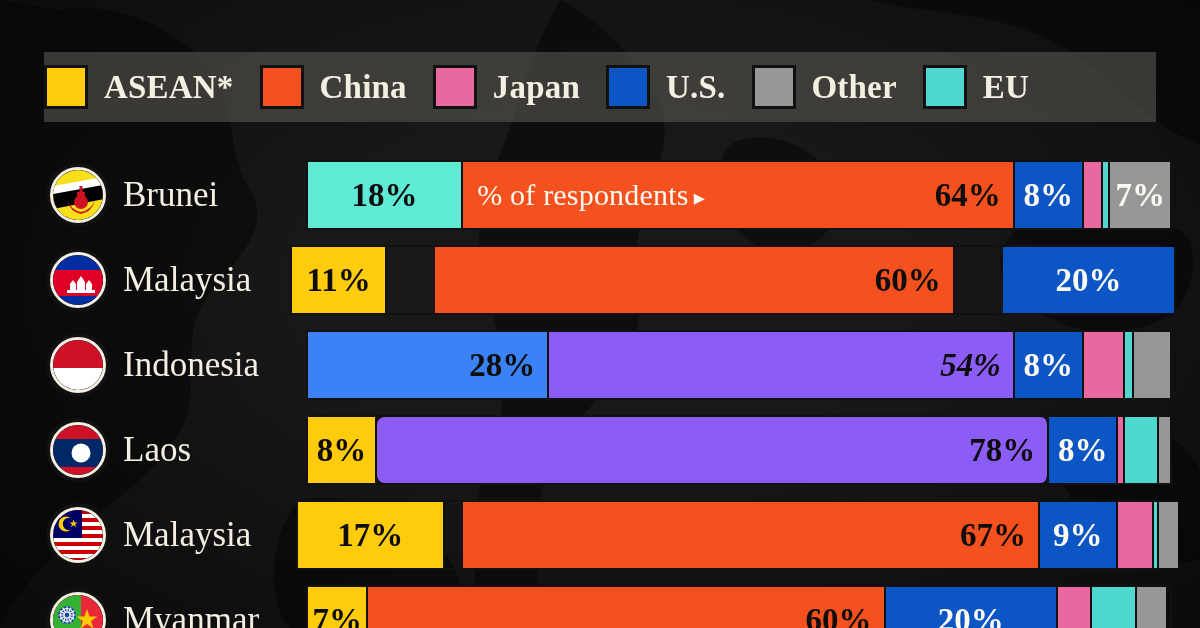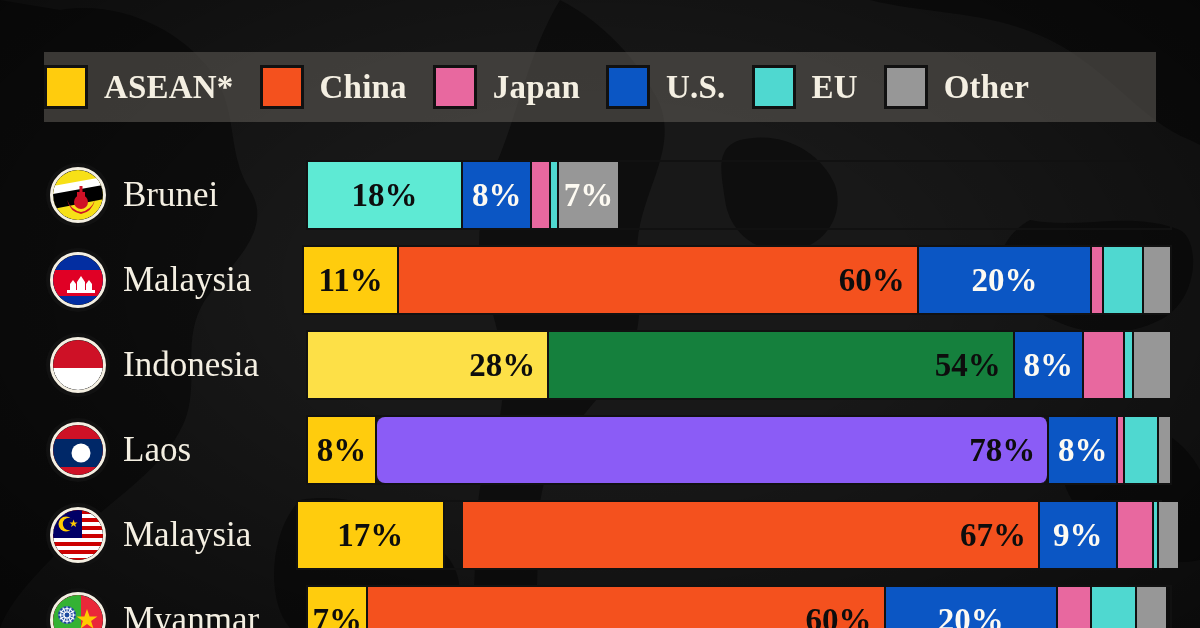--- a/index.html
+++ b/index.html
@@ -153,26 +153,26 @@
       </div>
       <div class="legend-item">
         <div class="legend-swatch" style="background: rgb(232, 104, 159);"></div>
         <div class="legend-label">Japan</div>
       </div>
       <div class="legend-item">
         <div class="legend-swatch" style="background: rgb(11, 86, 196);"></div>
         <div class="legend-label">U.S.</div>
       </div>
       <div class="legend-item">
+        <div class="legend-swatch" style="background: rgb(151, 151, 151);"></div>
+        <div class="legend-label">Other</div>
+      </div>
+      <div class="legend-item">
         <div class="legend-swatch" style="background: rgb(79, 216, 208);"></div>
         <div class="legend-label">EU</div>
-      </div>
-      <div class="legend-item">
-        <div class="legend-swatch" style="background: rgb(151, 151, 151);"></div>
-        <div class="legend-label">Other</div>
       </div>
     </div>
 
   <div id="rows">
       <div class="row">
         <div class="row-inner">
           <div class="flag">
             <div class="flag-inner"><svg viewBox="0 0 56 56" width="56" height="56">
                 <rect width="56" height="56" fill="#F7E017"></rect>
         <polygon points="0,16 56,6 56,20 0,31" fill="#ffffff"></polygon>
@@ -183,20 +183,24 @@
         <path d="M14 30 q3 12 14 14 q11 -2 14 -14 q-4 10 -14 12 q-10 -2 -14 -12z"></path>
         <rect x="26.5" y="16" width="3" height="7"></rect>
                 </g>
               </svg></div>
           </div>
           <div class="country">Brunei</div>
           <div class="bar" style="left: 306px; width: 866px;">
             <div class="seg" title="Brunei — ASEAN*" style="flex: 0 0 18%; background: #5eead4;">
               <span class="seg-label dark center">18%</span>
             </div>
+            <div class="seg" title="Brunei — China" style="flex: 0 0 64%; background: rgb(244, 81, 30);">
+              <span class="annotation"><span>% of respondents</span><span class="caret">▸</span></span>
+              <span class="seg-label dark" style="position: relative; z-index: 2;">64%</span>
+            </div>
             <div class="seg" title="Brunei — U.S." style="flex: 0 0 8%; background: rgb(11, 86, 196);">
               <span class="seg-label light center">8%</span>
             </div>
             <div class="seg" title="Brunei — Japan" style="flex: 0 0 2.2%; background: rgb(232, 104, 159);"></div>
             <div class="seg" title="Brunei — EU" style="flex: 0 0 0.9%; background: rgb(79, 216, 208);"></div>
             <div class="seg" title="Brunei — Other" style="flex: 0 0 6.9%; background: rgb(151, 151, 151);">
               <span class="seg-label light center">7%</span>
             </div>
           </div>
         </div>
@@ -209,21 +213,21 @@
         <rect y="15" width="56" height="26" fill="#E00025"></rect>
         <g fill="#ffffff" transform="translate(28,30)">
           <path d="M-14 8 L-14 5 L14 5 L14 8 Z"></path>
           <path d="M-11 5 L-11 -1 L-8 -5 L-5 -1 L-5 5 Z"></path>
           <path d="M-4 5 L-4 -3 L0 -9 L4 -3 L4 5 Z"></path>
           <path d="M5 5 L5 -1 L8 -5 L11 -1 L11 5 Z"></path>
         </g>
               </svg></div>
           </div>
           <div class="country">Malaysia</div>
-          <div class="bar" style="left: 302px; width: 870px;">
+          <div class="bar" style="left: 290px; width: 870px; gap: 48px;">
             <div class="seg" title="Cambodia — ASEAN*" style="flex: 0 0 11%; background: rgb(255, 204, 13);">
               <span class="seg-label dark center">11%</span>
             </div>
             <div class="seg" title="Cambodia — China" style="flex: 0 0 60%; background: rgb(244, 81, 30);">
               <span class="seg-label dark">60%</span>
             </div>
             <div class="seg" title="Cambodia — U.S." style="flex: 0 0 20%; background: rgb(11, 86, 196);">
               <span class="seg-label light center">20%</span>
             </div>
             <div class="seg" title="Cambodia — Japan" style="flex: 0 0 1.4%; background: rgb(232, 104, 159);"></div>
@@ -235,24 +239,24 @@
       <div class="row">
         <div class="row-inner">
           <div class="flag">
             <div class="flag-inner"><svg viewBox="0 0 56 56" width="56" height="56">
                 <rect width="56" height="28" fill="#CE1126"></rect>
                 <rect y="28" width="56" height="28" fill="#ffffff"></rect>
               </svg></div>
           </div>
           <div class="country">Indonesia</div>
           <div class="bar" style="left: 306px; width: 866px;">
-            <div class="seg" title="Indonesia — ASEAN*" style="flex: 0 0 28%; background: #fde047;">
+            <div class="seg" title="Indonesia — ASEAN*" style="flex: 0 0 28%; background: #3b82f6;">
               <span class="seg-label dark">28%</span>
             </div>
-            <div class="seg" title="Indonesia — China" style="flex: 0 0 54%; background: #15803d;">
+            <div class="seg" title="Indonesia — China" style="flex: 0 0 54%; background: #8b5cf6; font-style: italic;">
               <span class="seg-label dark">54%</span>
             </div>
             <div class="seg" title="Indonesia — U.S." style="flex: 0 0 8%; background: rgb(11, 86, 196);">
               <span class="seg-label light center">8%</span>
             </div>
             <div class="seg" title="Indonesia — Japan" style="flex: 0 0 4.8%; background: rgb(232, 104, 159);"></div>
             <div class="seg" title="Indonesia — EU" style="flex: 0 0 1%; background: rgb(79, 216, 208);"></div>
             <div class="seg" title="Indonesia — Other" style="flex: 0 0 4.2%; background: rgb(151, 151, 151);"></div>
           </div>
         </div>

